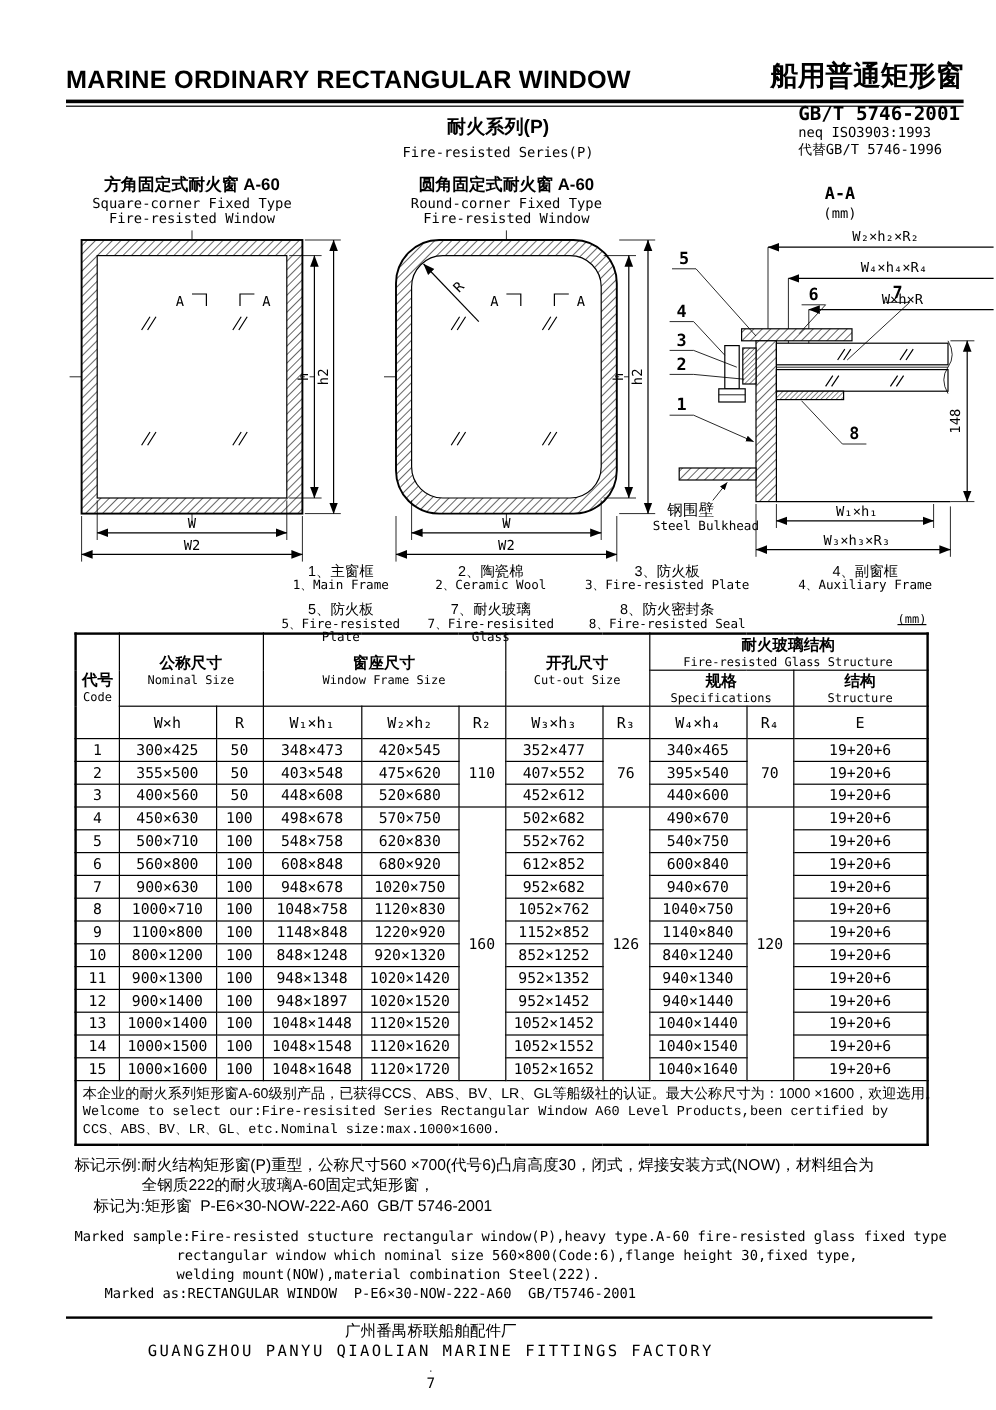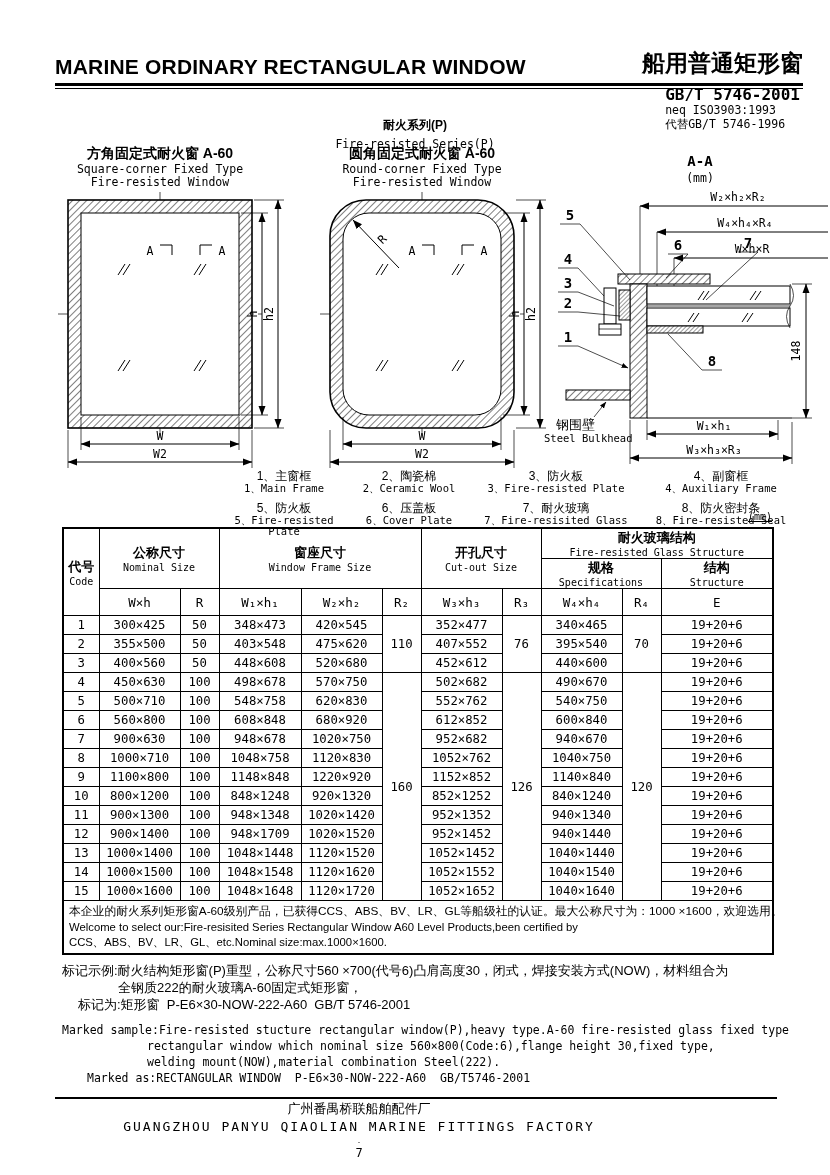--- a/index.html
+++ b/index.html
@@ -10,21 +10,21 @@
   
   .hdr{position:absolute;left:55px;top:48px;width:748px;}
   .title-row{display:flex;justify-content:space-between;align-items:flex-end;}
   .title-en{font-size:21px;font-weight:bold;letter-spacing:.2px;}
   .title-zh{font-size:23px;font-weight:bold;}
   .dbl-rule{margin-top:4px;height:2px;border-top:3.5px solid #000;border-bottom:1.2px solid #000;}
   .std{position:absolute;top:86px;right:30px;line-height:1.15;}
   .std .l1{font-size:16px;font-weight:600;}
   .std .l2,.std .l3{font-size:11.5px;}
   .series{position:absolute;top:96px;left:0;width:830px;text-align:center;}
-  .series .zh{font-size:12px;font-weight:600;margin-top:21px;}
+  .series .zh{font-size:16px;font-weight:600;}
   .series .en{font-size:11.5px;margin-top:3px;}
 
   
   #dwg{position:absolute;top:138px;left:0;}
   #dwg text{fill:#000;}
   .dt-zh{font:600 14px "Liberation Sans",sans-serif;text-anchor:middle;}
   .dt-en{font:11.5px "DejaVu Sans Mono",monospace;text-anchor:middle;}
   .dim{font:11.5px "DejaVu Sans Mono",monospace;text-anchor:middle;}
   .co{font:600 14px "DejaVu Sans Mono",monospace;text-anchor:middle;}
   .aa{font:700 14px "DejaVu Sans Mono",monospace;text-anchor:middle;}
@@ -46,21 +46,21 @@
   #spec{position:absolute;top:527px;left:62px;width:710px;border-collapse:collapse;table-layout:fixed;}
   #spec th,#spec td{border:1px solid #000;padding:0;text-align:center;vertical-align:middle;}
   #spec{border:2px solid #000;}
   #spec th .zh{font-size:13px;font-weight:700;}
   #spec th .en{font-size:10px;font-weight:400;font-family:"DejaVu Sans Mono",monospace;}
   #spec .colhead{font:12.5px "DejaVu Sans Mono",monospace;height:26px;}
   #spec tbody td{height:18px;font:12.3px "DejaVu Sans Mono",monospace;white-space:nowrap;}
   #spec .note-cell{text-align:left;padding:3px 5px;}
   #spec .note-cell div{white-space:pre;line-height:1.35;}
   .note-zh{font-size:11.8px;font-family:"Liberation Sans",sans-serif;}
-  .note-en{font-size:11.3px;font-family:Liberation Sans, sans-serif;}
+  .note-en{font-size:11.3px;font-family:Liberation Mono, monospace;}
 
   
   .notes{position:absolute;top:962px;left:62px;width:750px;}
   .notes div{white-space:pre;}
   .nzh{font-size:13px;line-height:17px;}
   .nen{font-size:11.5px;line-height:16px;font-family:"DejaVu Sans Mono",monospace;}
   .ind-a{padding-left:56px;}
   .ind-b{padding-left:16px;}
   .ind-c{padding-left:85px;}
   .ind-d{padding-left:25px;}
@@ -273,24 +273,20 @@
       </div>
     <div class="item">
         <div class="zh">4、副窗框</div>
         <div class="en">4、Auxiliary Frame</div>
       </div>
     <div class="item">
         <div class="zh">5、防火板</div>
         <div class="en">5、Fire-resisted Plate</div>
       </div>
     <div class="item">
-        <div class="zh">6、压盖板</div>
-        <div class="en">6、Cover Plate</div>
-      </div>
-    <div class="item">
         <div class="zh">7、耐火玻璃</div>
         <div class="en">7、Fire-resisited Glass</div>
       </div>
     <div class="item">
         <div class="zh">8、防火密封条</div>
         <div class="en">8、Fire-resisted Seal</div>
       </div>
   </div>
   <div class="unit-mm mono">(mm)</div>
 
@@ -468,21 +464,21 @@
           <td>948×1348</td>
           <td>1020×1420</td>
           <td>952×1352</td>
           <td>940×1340</td>
           <td>19+20+6</td>
         </tr>
         <tr>
           <td>12</td>
           <td>900×1400</td>
           <td>100</td>
-          <td>948×1709</td>
+          <td>948×1897</td>
           <td>1020×1520</td>
           <td>952×1452</td>
           <td>940×1440</td>
           <td>19+20+6</td>
         </tr>
         <tr>
           <td>13</td>
           <td>1000×1400</td>
           <td>100</td>
           <td>1048×1448</td>

